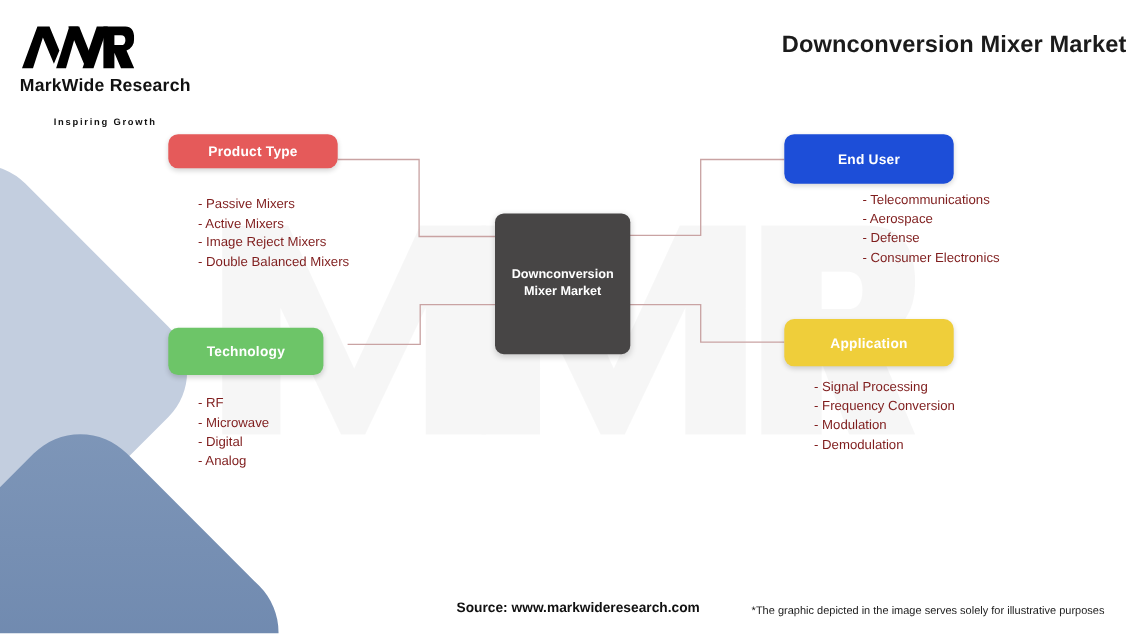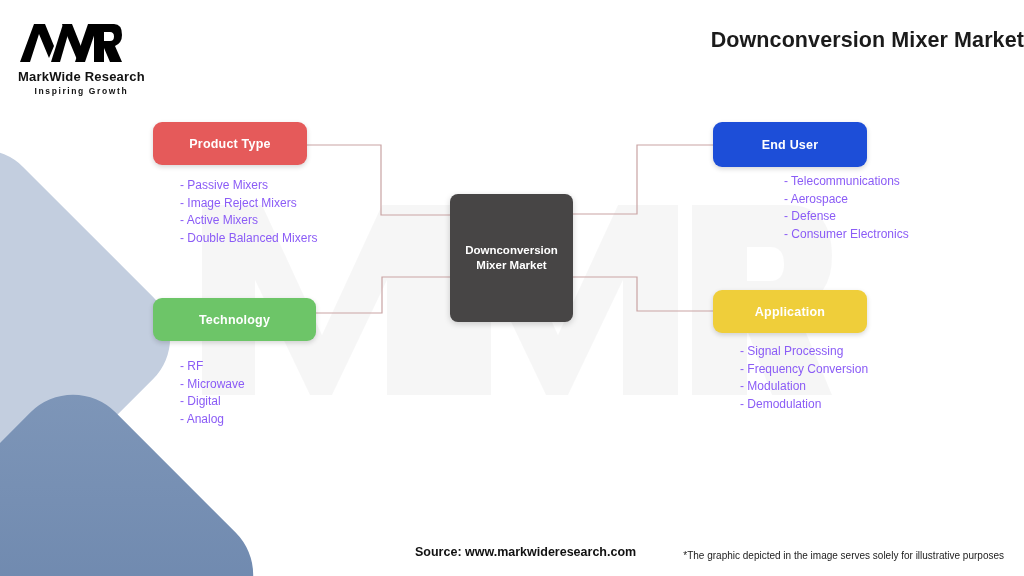--- a/index.html
+++ b/index.html
@@ -40,26 +40,26 @@
     position:absolute;
     left:50%; top:300px;
     transform:translate(-50%,-50%);
     z-index:1;
     opacity:.5;
   }
 
   
   #logo { position:absolute; left:18px; top:22px; z-index:8; }
   #logo-name {
-    font-size:13px; font-weight:bold; letter-spacing:.2px;
+    font-size:16px; font-weight:bold; letter-spacing:.2px;
     color:#111; text-align:center; margin-top:1px;
   }
   #logo-tag {
     font-size:8.5px; letter-spacing:1.6px; color:#111;
-    text-align:center; margin-top:2px; font-weight:600;
+    text-align:center; margin-top:18px; font-weight:600;
   }
 
   
   #title {
     position:absolute; left:0; right:0; top:28px;
     text-align:right;
     font-size:21.5px; font-weight:bold; color:#1b1b1b;
     letter-spacing:.1px; z-index:8;
   }
 
@@ -68,28 +68,28 @@
 
   
   .pill {
     position:absolute; z-index:5;
     border-radius:9px;
     display:flex; align-items:center; justify-content:center;
     color:#ffffff; font-weight:bold; font-size:12.5px;
     letter-spacing:.2px;
     box-shadow:0 2px 5px rgba(0,0,0,.16);
   }
-  #node-product  { left:153px; top:122px; width:154px; height:43px; background:#e55a5a; }
+  #node-product  { left:153px; top:122px; width:154px; height:31px; background:#e55a5a; }
   #node-enduser  { left:713px; top:122px; width:154px; height:45px; background:#1d4ed8; }
-  #node-tech     { left:153px; top:298px; width:163px; height:43px; background:#6dc568; }
+  #node-tech     { left:153px; top:298px; width:141px; height:43px; background:#6dc568; }
   #node-app      { left:713px; top:290px; width:154px; height:43px; background:#efce3a; }
 
   .items {
     position:absolute; z-index:5;
-    font-size:12px; color:#8b5cf6; line-height:17.5px;
+    font-size:12px; color:#7f1d1d; line-height:17.5px;
   }
   #items-product { left:180px; top:177px; }
   #items-enduser { left:784px; top:173px; }
   #items-tech    { left:180px; top:358px; }
   #items-app     { left:740px; top:343px; }
   .items div { white-space:nowrap; }
 
   
   #node-center {
     position:absolute; z-index:6;
@@ -166,22 +166,22 @@
       <span>Downconversion</span><br>
       <span>Mixer Market</span>
     </span>
   </div>
 
   <div class="pill" id="node-product">
     <span>Product Type</span>
   </div>
   <div class="items" id="items-product">
     <div>- Passive Mixers</div>
+    <div>- Active Mixers</div>
     <div>- Image Reject Mixers</div>
-    <div>- Active Mixers</div>
     <div>- Double Balanced Mixers</div>
   </div>
 
   <div class="pill" id="node-enduser">
     <span>End User</span>
   </div>
   <div class="items" id="items-enduser">
     <div>- Telecommunications</div>
     <div>- Aerospace</div>
     <div>- Defense</div>

